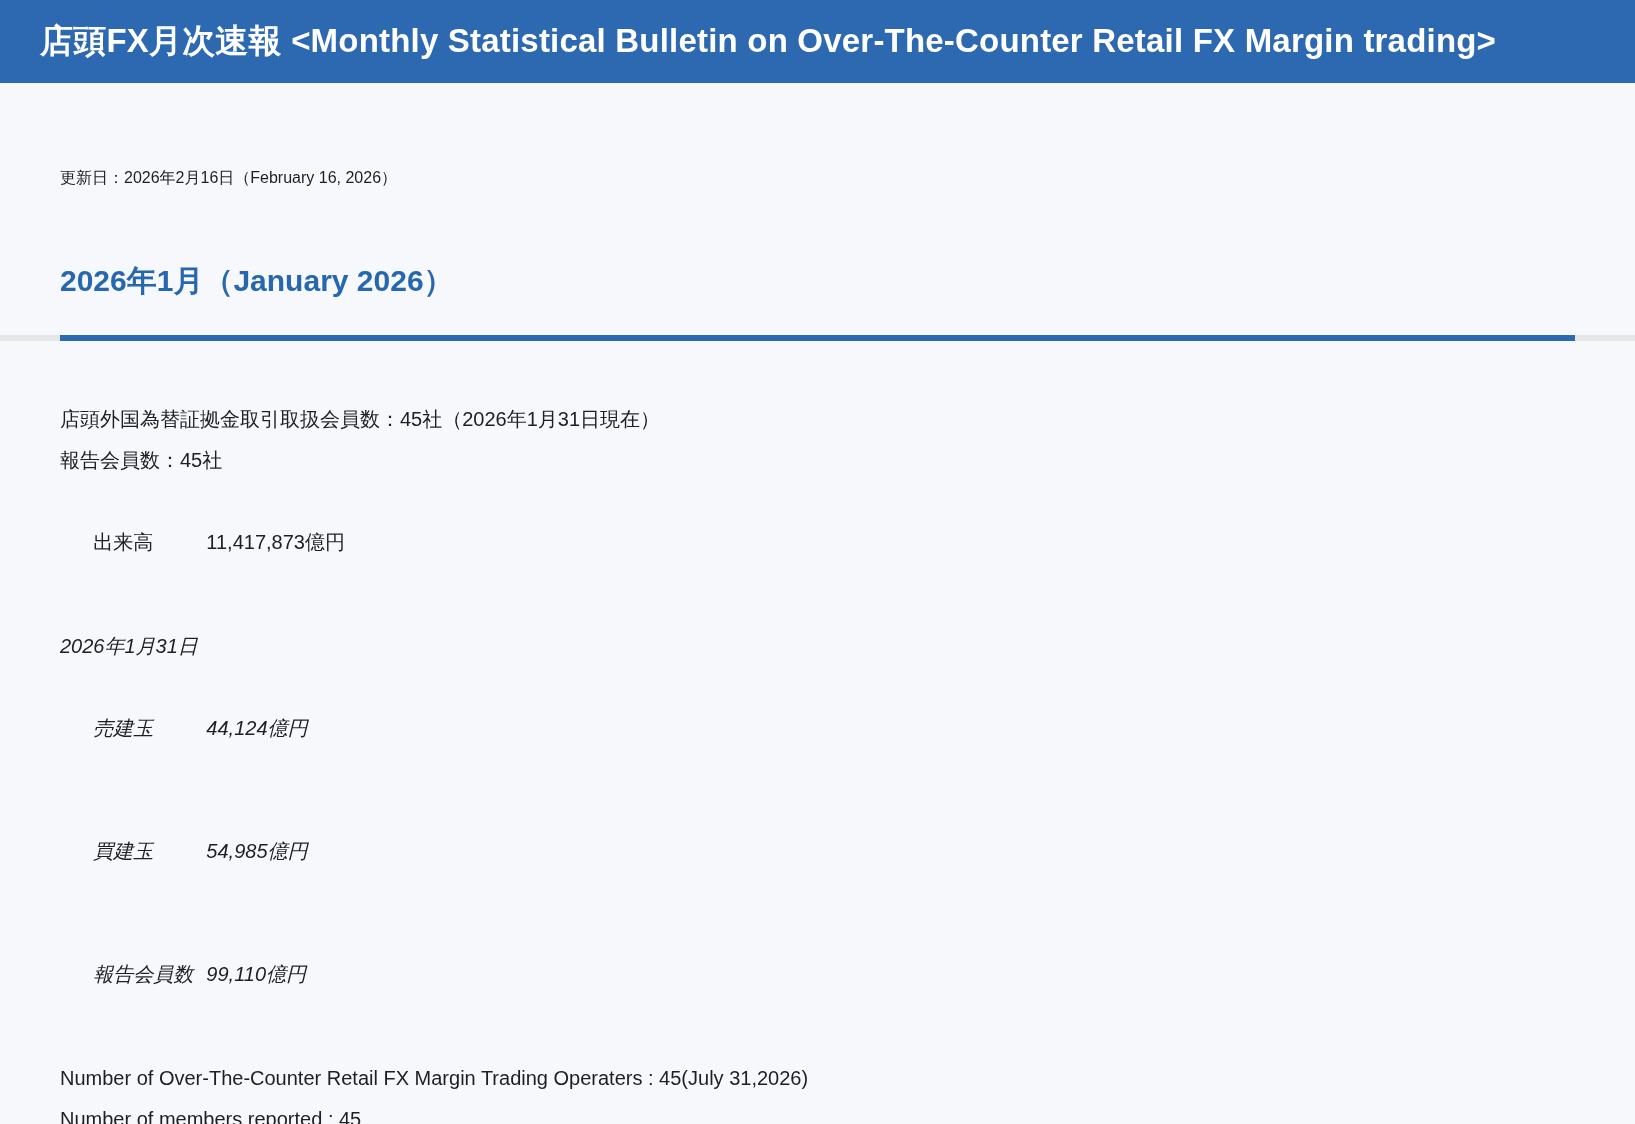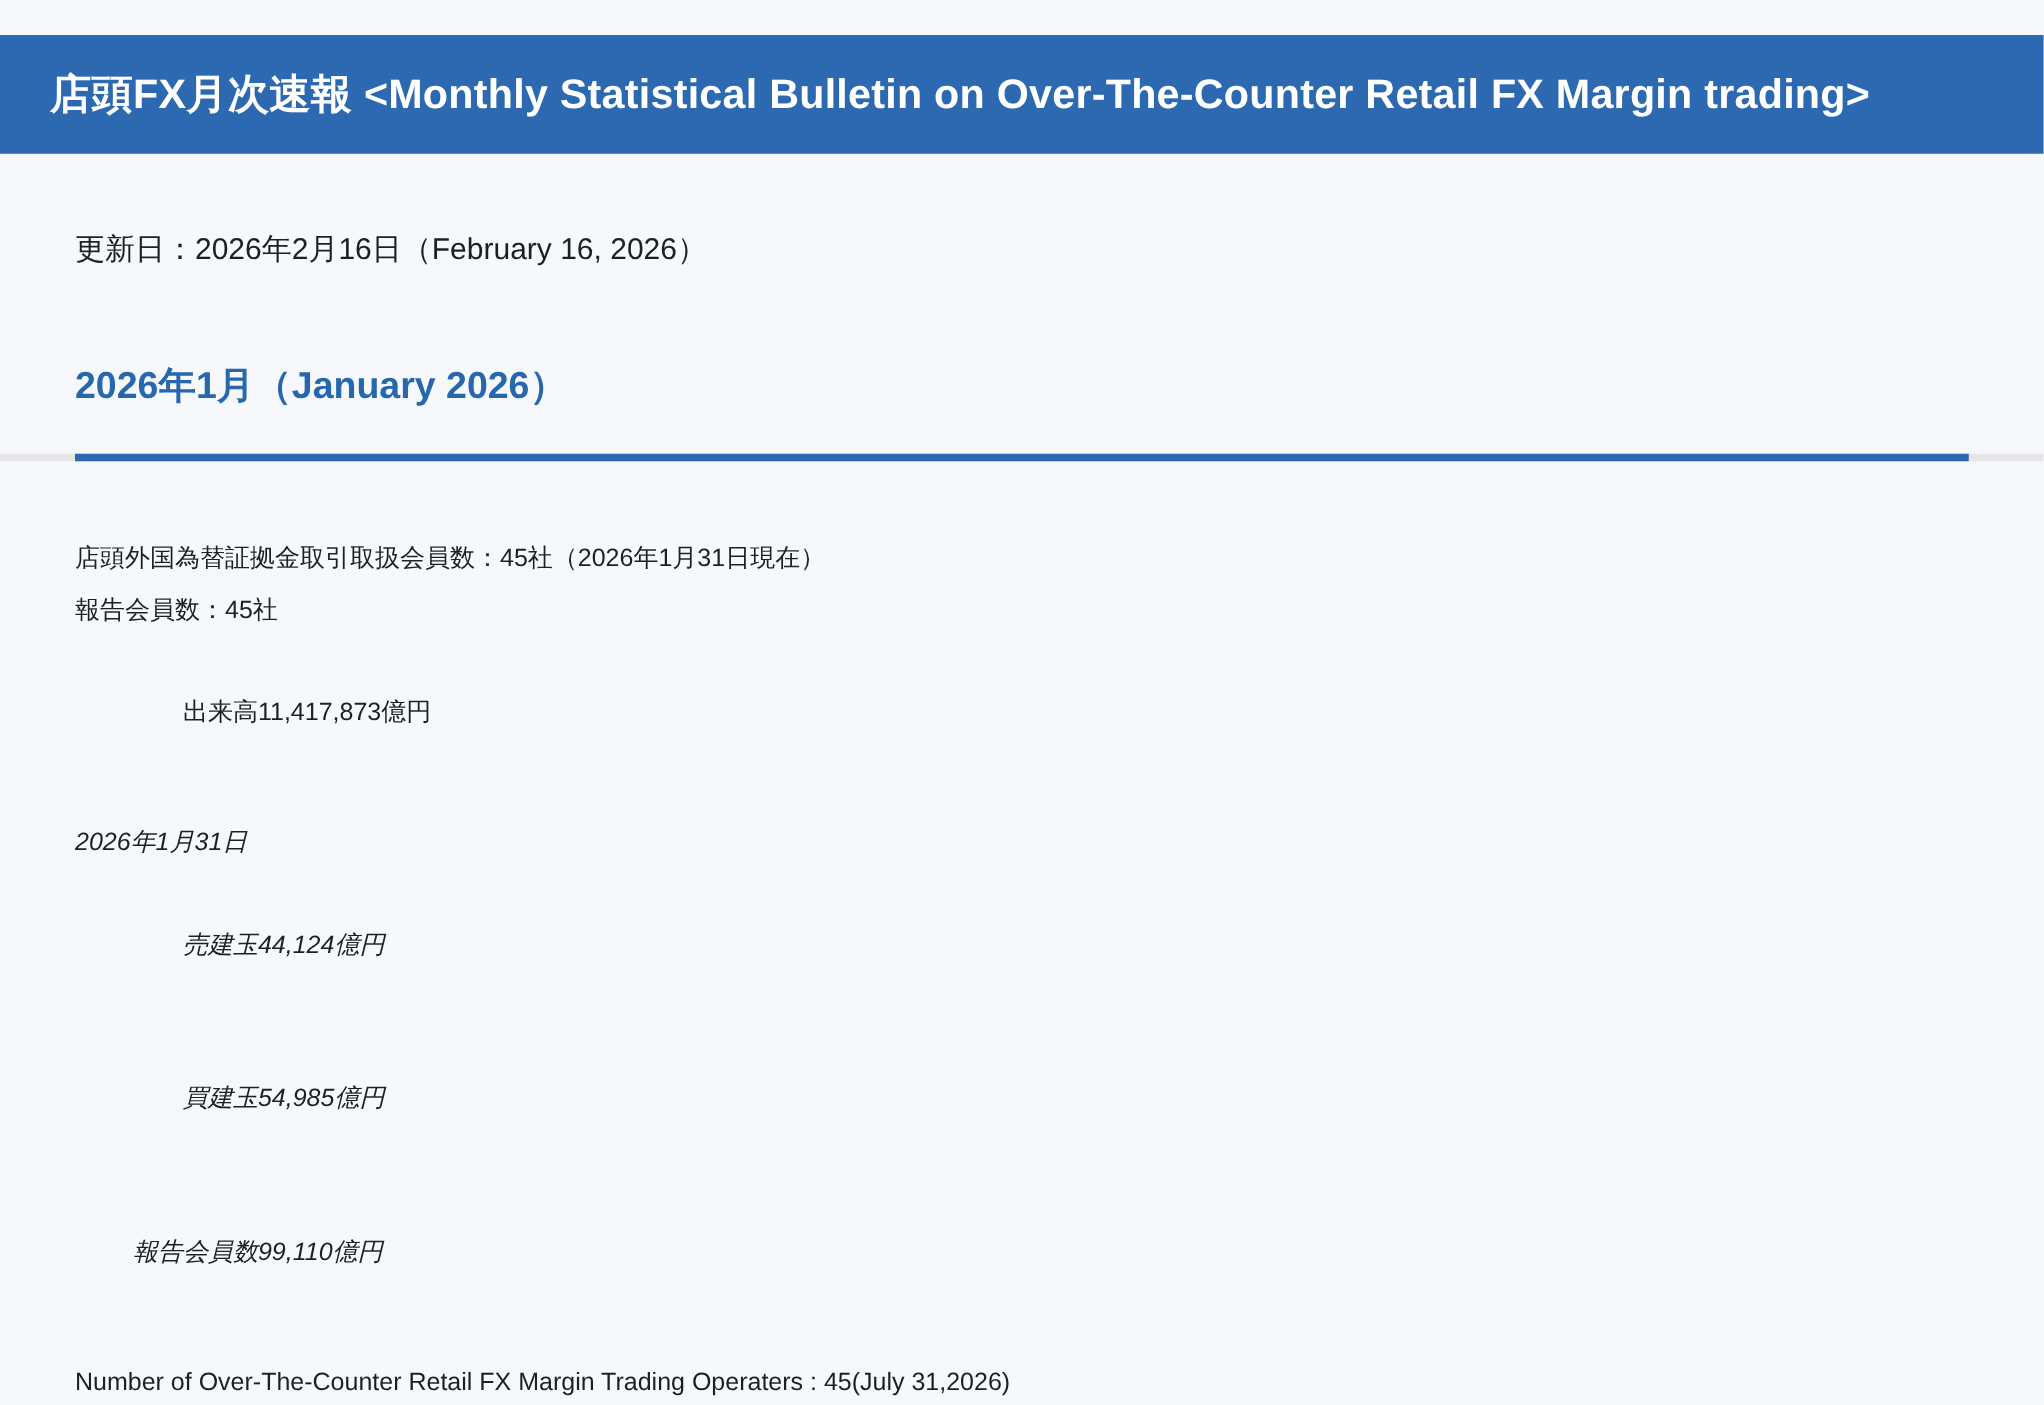--- a/index.html
+++ b/index.html
@@ -12,45 +12,44 @@
     height: 1124px;
     background: #f7f8fc;
     font-family: "Liberation Sans", "DejaVu Sans", sans-serif;
     color: #1c1f23;
     overflow: hidden;
   }
 
   
   .page-header {
     background: #2c69b0;
-    height: 95px;
+    height: 83px;
     box-sizing: border-box;
     display: flex;
     align-items: center;
     padding: 0 40px;
-    margin-top: 28px;
   }
   .page-header-title {
     color: #ffffff;
     font-size: 33px;
     font-weight: 700;
     letter-spacing: 0.2px;
     white-space: nowrap;
   }
 
   
   .content {
     padding: 0 60px;
     box-sizing: border-box;
   }
 
   .updated-line {
-    font-size: 24px;
+    font-size: 16px;
     color: #1c1f23;
-    padding-top: 63px;
+    padding-top: 85px;
     line-height: 1.2;
     white-space: nowrap;
   }
 
   
   .section-heading-wrap {
     margin-top: 76px;
   }
   .section-heading {
     font-size: 30px;
@@ -86,21 +85,20 @@
     line-height: 41px;
     color: #1c1f23;
     white-space: pre;
   }
   .block-jp-members { padding-top: 58px; }
   .block-jp-positions { padding-top: 22px; font-style: italic; }
   .block-en-head { padding-top: 22px; }
   .kv-label {
     display: inline-block;
     min-width: 113px;
-    text-align: right;
   }
 </style>
 </head>
 <body>
 
 <div class="page-header">
   <div class="page-header-title">店頭FX月次速報 &lt;Monthly Statistical Bulletin on Over-The-Counter Retail FX Margin trading&gt;</div>
 </div>
 
 <div class="content">

